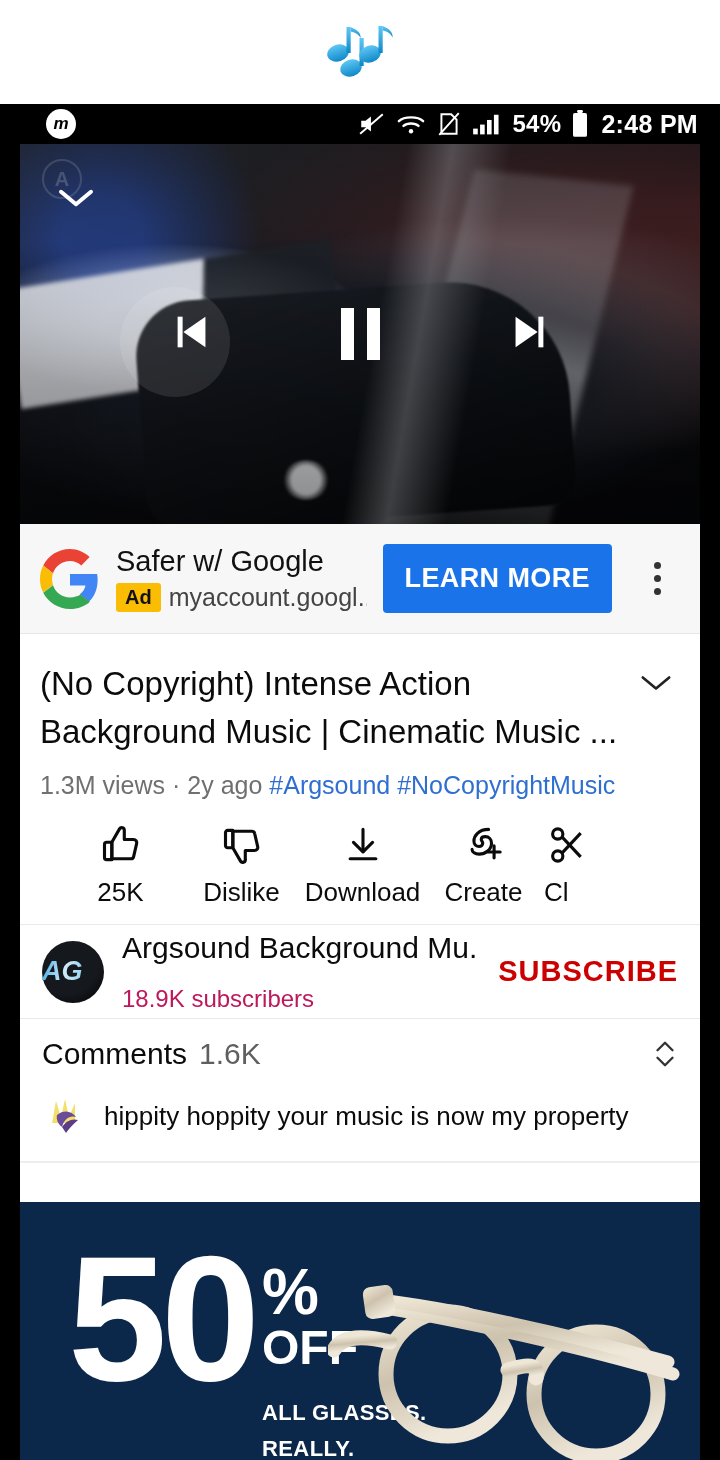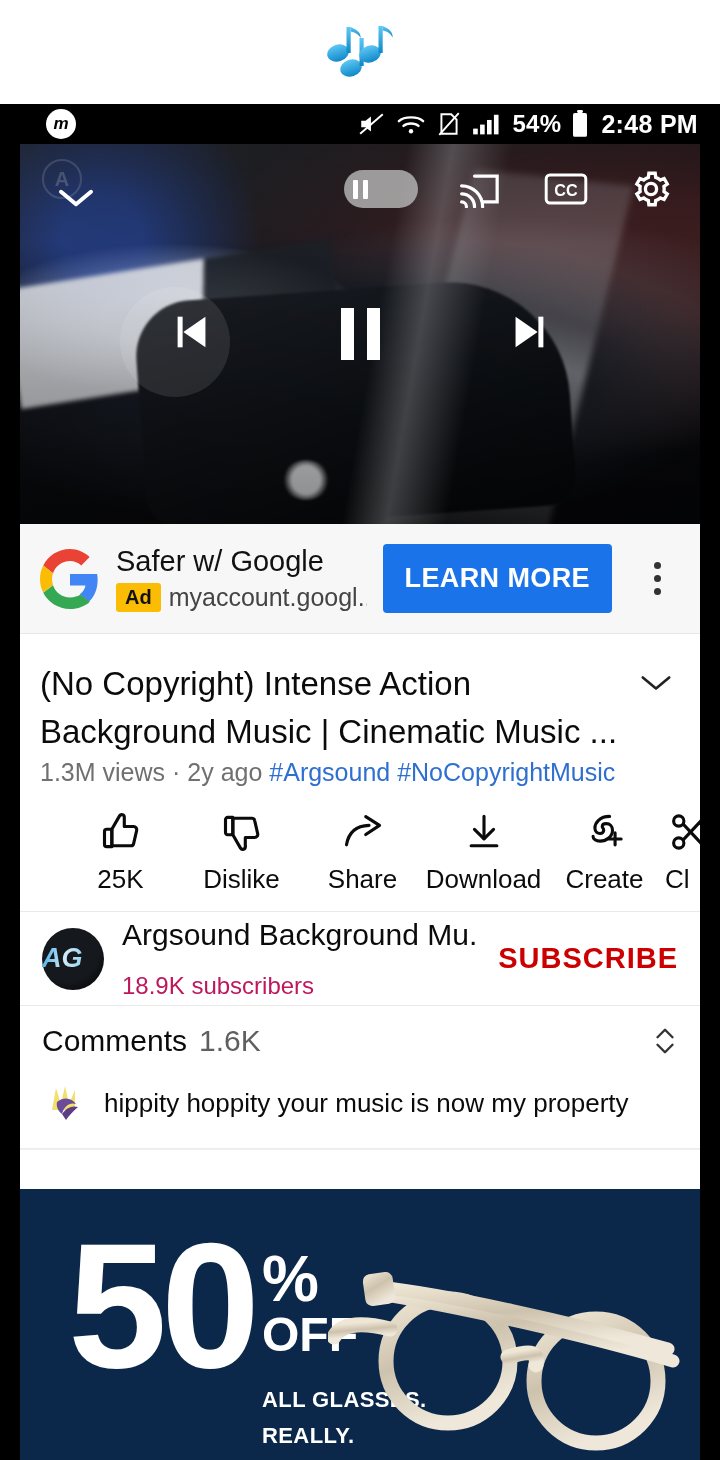--- a/index.html
+++ b/index.html
@@ -145,21 +145,21 @@
     background: #1a73e8; color: #fff; font-size: 27px; font-weight: bold;
     padding: 19px 22px; border-radius: 4px; letter-spacing: .4px; white-space: nowrap;
   }
   .kebab { width: 34px; display: flex; flex-direction: column; align-items: center; gap: 6px; margin-left: 12px; }
   .kebab i { width: 7px; height: 7px; border-radius: 50%; background: #333; display: block; }
 
   
   .title-block { padding: 26px 20px 12px 20px; display: flex; gap: 10px; }
   .title-main { flex: 1; }
   .vid-title { font-size: 33px; color: #0b0b0b; line-height: 1.45; }
-  .vid-meta { font-size: 25px; color: #707070; line-height: 1.3; }
+  .vid-meta { font-size: 25px; color: #707070; margin-top: 13px; line-height: 1.3; }
   .vid-meta .tag { color: #2f6fd0; }
   .expand-chevron { width: 48px; display: flex; align-items: flex-start; justify-content: center; padding-top: 12px; }
 
   
   .actions {
     display: flex; align-items: flex-start; gap: 0; padding: 10px 0 16px 4px;
     border-bottom: 1px solid #e9e9e9; overflow: hidden;
   }
   .action {
     flex: 0 0 121px; display: flex; flex-direction: column; align-items: center; gap: 10px;
@@ -295,48 +295,20 @@
         <div class="headlamp"></div>
       </div>
 
       <div class="player-topbar">
         <div class="collapse-btn">
           <div class="watermark">A</div>
           <svg width="40" height="26" viewBox="0 0 32 20" fill="none" stroke="#fff" stroke-width="3.2" stroke-linecap="round" stroke-linejoin="round" style="position:relative;top:9px;left:6px">
             <polyline points="4,5 16,15 28,5"></polyline>
           </svg>
         </div>
-        <div class="topbar-right">
-          <div class="pause-pill">
-            <span class="bars">
-                <i></i>
-                <i></i>
-              </span>
-          </div>
-          <div class="ctrl-icon">
-            <svg width="42" height="38" viewBox="0 0 26 22" fill="none" stroke="#fff" stroke-width="2" stroke-linecap="round">
-              <path d="M9 3h14v16h-9"></path>
-              <path d="M1 19a3 3 0 0 1 3 3"></path>
-              <path d="M1 14a8 8 0 0 1 8 8"></path>
-              <path d="M1 9a13 13 0 0 1 13 13"></path>
-            </svg>
-          </div>
-          <div class="ctrl-icon">
-            <svg width="44" height="34" viewBox="0 0 30 22" fill="none" stroke="#fff" stroke-width="2">
-              <rect x="1.5" y="1.5" width="27" height="19" rx="2.5"></rect>
-              <text x="15" y="15.6" font-size="11" font-family="Liberation Sans, sans-serif" font-weight="bold" fill="#fff" stroke="none" text-anchor="middle">CC</text>
-            </svg>
-          </div>
-          <div class="ctrl-icon">
-            <svg width="42" height="42" viewBox="0 0 24 24" fill="none" stroke="#fff" stroke-width="1.9">
-              <circle cx="12" cy="12" r="3.2"></circle>
-              <path d="M19.4 13.5a7.6 7.6 0 0 0 0-3l1.9-1.4-1.8-3.1-2.2.9a7.6 7.6 0 0 0-2.6-1.5L14.4 3h-3.6l-.3 2.4a7.6 7.6 0 0 0-2.6 1.5l-2.2-.9-1.8 3.1L5.8 10.5a7.6 7.6 0 0 0 0 3l-1.9 1.4 1.8 3.1 2.2-.9a7.6 7.6 0 0 0 2.6 1.5l.3 2.4h3.6l.3-2.4a7.6 7.6 0 0 0 2.6-1.5l2.2.9 1.8-3.1z"></path>
-            </svg>
-          </div>
-        </div>
       </div>
 
       <div class="player-center">
         <div class="ripple"></div>
         <div class="prev-btn">
           <svg width="46" height="46" viewBox="0 0 24 24" fill="#fff">
             <polygon points="19,4 19,20 7.5,12"></polygon>
               <rect x="4.5" y="4" width="2.6" height="16"></rect>
           </svg>
         </div>
@@ -400,27 +372,20 @@
           <path d="M7 10.5 11.2 3.2a1.4 1.4 0 0 1 2.6.8V9h5.1a1.7 1.7 0 0 1 1.65 2.1l-1.6 7A1.7 1.7 0 0 1 17.1 19.5H7z"></path>
         </svg>
         <div class="action-label">25K</div>
       </div>
       <div class="action">
         <svg width="44" height="44" viewBox="0 0 24 24" fill="none" stroke="#0b0b0b" stroke-width="1.7" stroke-linejoin="round">
           <path d="M7 13.5V4H4.2A1.2 1.2 0 0 0 3 5.2v7.1A1.2 1.2 0 0 0 4.2 13.5z"></path>
           <path d="M7 13.5 11.2 20.8a1.4 1.4 0 0 0 2.6-.8V15h5.1a1.7 1.7 0 0 0 1.65-2.1l-1.6-7A1.7 1.7 0 0 0 17.1 4.5H7z"></path>
         </svg>
         <div class="action-label">Dislike</div>
-      </div>
-      <div class="action">
-        <svg width="44" height="44" viewBox="0 0 24 24" fill="none" stroke="#0b0b0b" stroke-width="1.7" stroke-linecap="round" stroke-linejoin="round">
-          <path d="M3 19c1.2-7.2 6-10.4 12.3-10.6"></path>
-          <polyline points="13.5,3.6 21,8.4 13.5,13.4"></polyline>
-        </svg>
-        <div class="action-label">Share</div>
       </div>
       <div class="action">
         <svg width="44" height="44" viewBox="0 0 24 24" fill="none" stroke="#0b0b0b" stroke-width="1.7" stroke-linecap="round" stroke-linejoin="round">
           <line x1="12" y1="3.5" x2="12" y2="15.5"></line>
           <polyline points="6.8,10.6 12,15.8 17.2,10.6"></polyline>
           <line x1="5" y1="19.5" x2="19" y2="19.5"></line>
         </svg>
         <div class="action-label">Download</div>
       </div>
       <div class="action">

